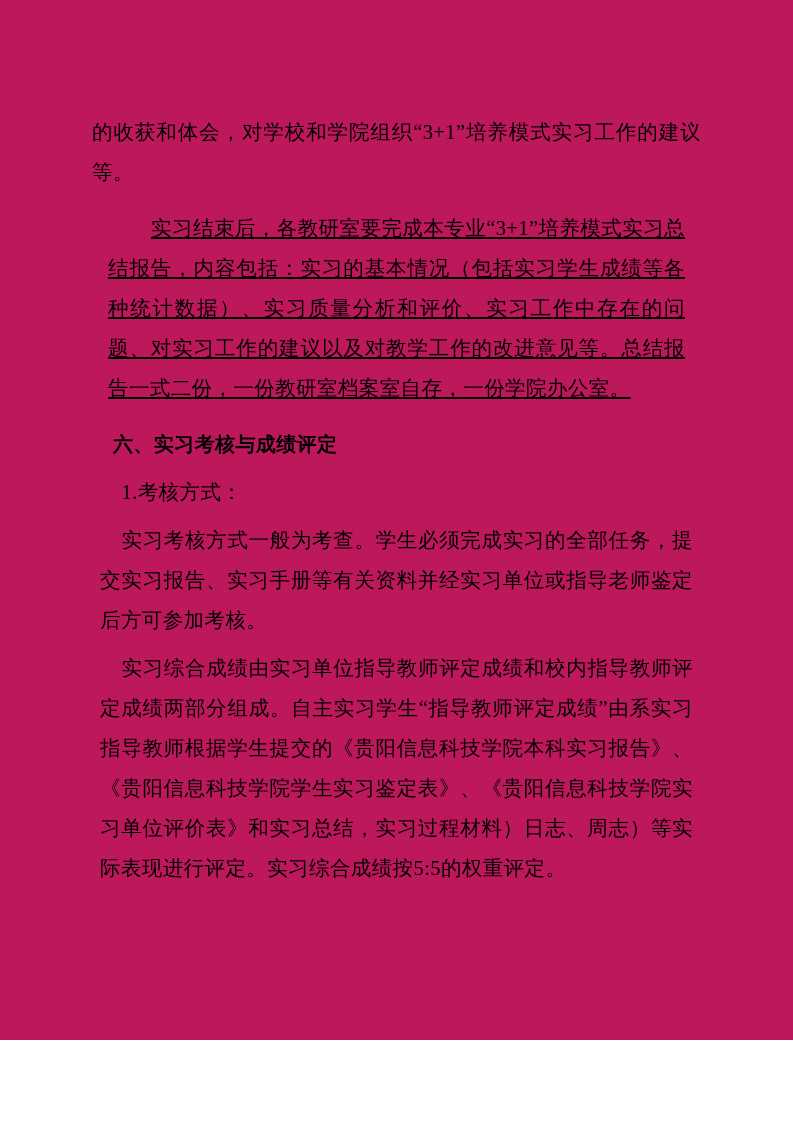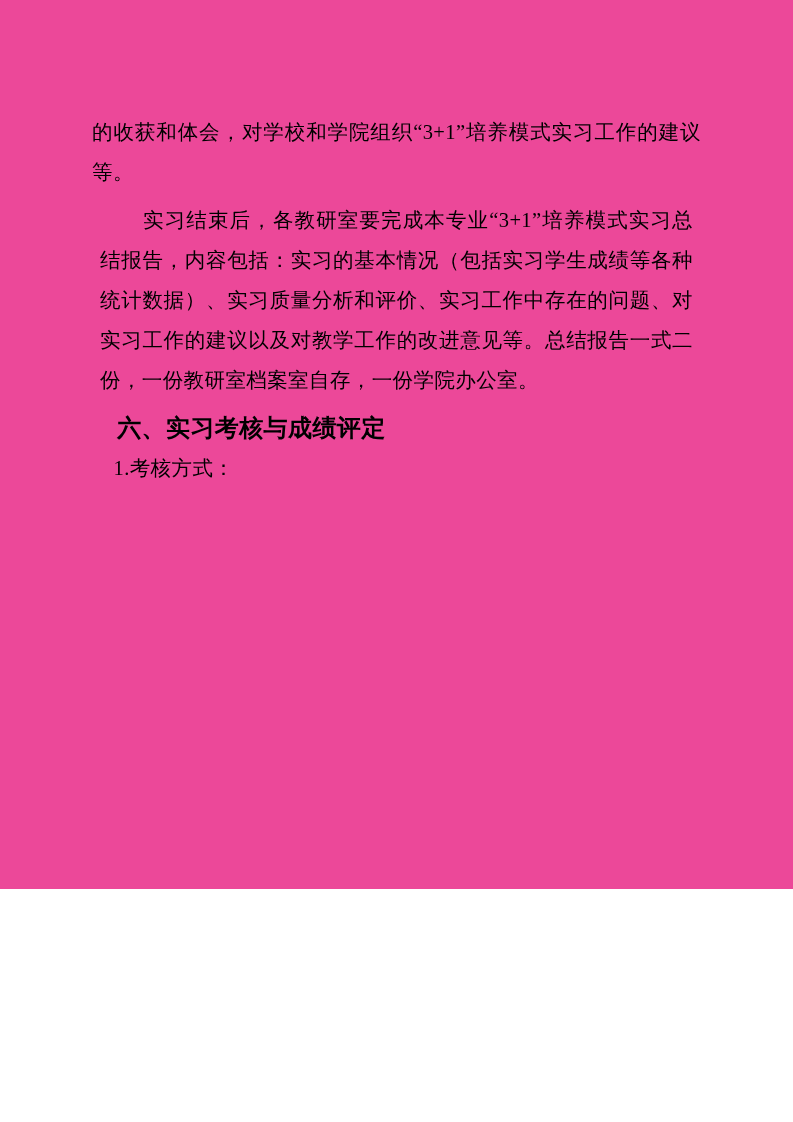--- a/index.html
+++ b/index.html
@@ -10,50 +10,51 @@
   body {
     width: 793px;
     height: 1122px;
     font-family: "Liberation Serif", "DejaVu Serif", serif;
     color: #000000;
     overflow: hidden;
   }
   .page {
     position: relative;
     width: 793px;
-    height: 889px;
-    background: #ec4899;
+    height: 1040px;
+    background: #be185d;
     box-sizing: border-box;
     padding: 112px 92px 60px 92px;
   }
   .doc-body {
     font-size: 20.5px;
     line-height: 40px;
     text-align: justify;
     text-justify: inter-ideograph;
     letter-spacing: 0.4px;
   }
   p.para {
     margin: 0;
     text-indent: 0;
     white-space: pre-wrap;
   }
   p.indent2 {
-    margin: 8px;
+    margin: 16px;
     text-indent: 2.1em;
     white-space: pre-wrap;
+    text-decoration: underline;
   }
   p.indent1 {
-    margin: 0;
+    margin: 8px;
     text-indent: 1.05em;
     white-space: pre-wrap;
   }
   h2.section-heading {
     margin: 0;
-    font-size: 24px;
+    font-size: 20px;
     line-height: 40px;
     font-weight: bold;
     text-indent: 1.05em;
     font-family: "Liberation Sans", "DejaVu Sans", sans-serif;
     letter-spacing: 0.4px;
   }
 </style>
 </head>
 <body>
 
@@ -61,18 +62,20 @@
   <div class="doc-body">
 
     <p class="para">的收获和体会，对学校和学院组织“3+1”培养模式实习工作的建议等。</p>
 
     <p class="indent2">实习结束后，各教研室要完成本专业“3+1”培养模式实习总结报告，内容包括：实习的基本情况（包括实习学生成绩等各种统计数据）、实习质量分析和评价、实习工作中存在的问题、对实习工作的建议以及对教学工作的改进意见等。总结报告一式二份，一份教研室档案室自存，一份学院办公室。</p>
 
     <h2 class="section-heading">六、实习考核与成绩评定</h2>
 
     <p class="indent1">1.考核方式：</p>
 
+    <p class="indent1">实习考核方式一般为考查。学生必须完成实习的全部任务，提交实习报告、实习手册等有关资料并经实习单位或指导老师鉴定后方可参加考核。</p>
 
 
 
+    <p class="indent1">实习综合成绩由实习单位指导教师评定成绩和校内指导教师评定成绩两部分组成。自主实习学生“指导教师评定成绩”由系实习指导教师根据学生提交的《贵阳信息科技学院本科实习报告》、《贵阳信息科技学院学生实习鉴定表》、《贵阳信息科技学院实习单位评价表》和实习总结，实习过程材料）日志、周志）等实际表现进行评定。实习综合成绩按5:5的权重评定。</p>
 
   </div>
 </div>
 
 </body></html>

